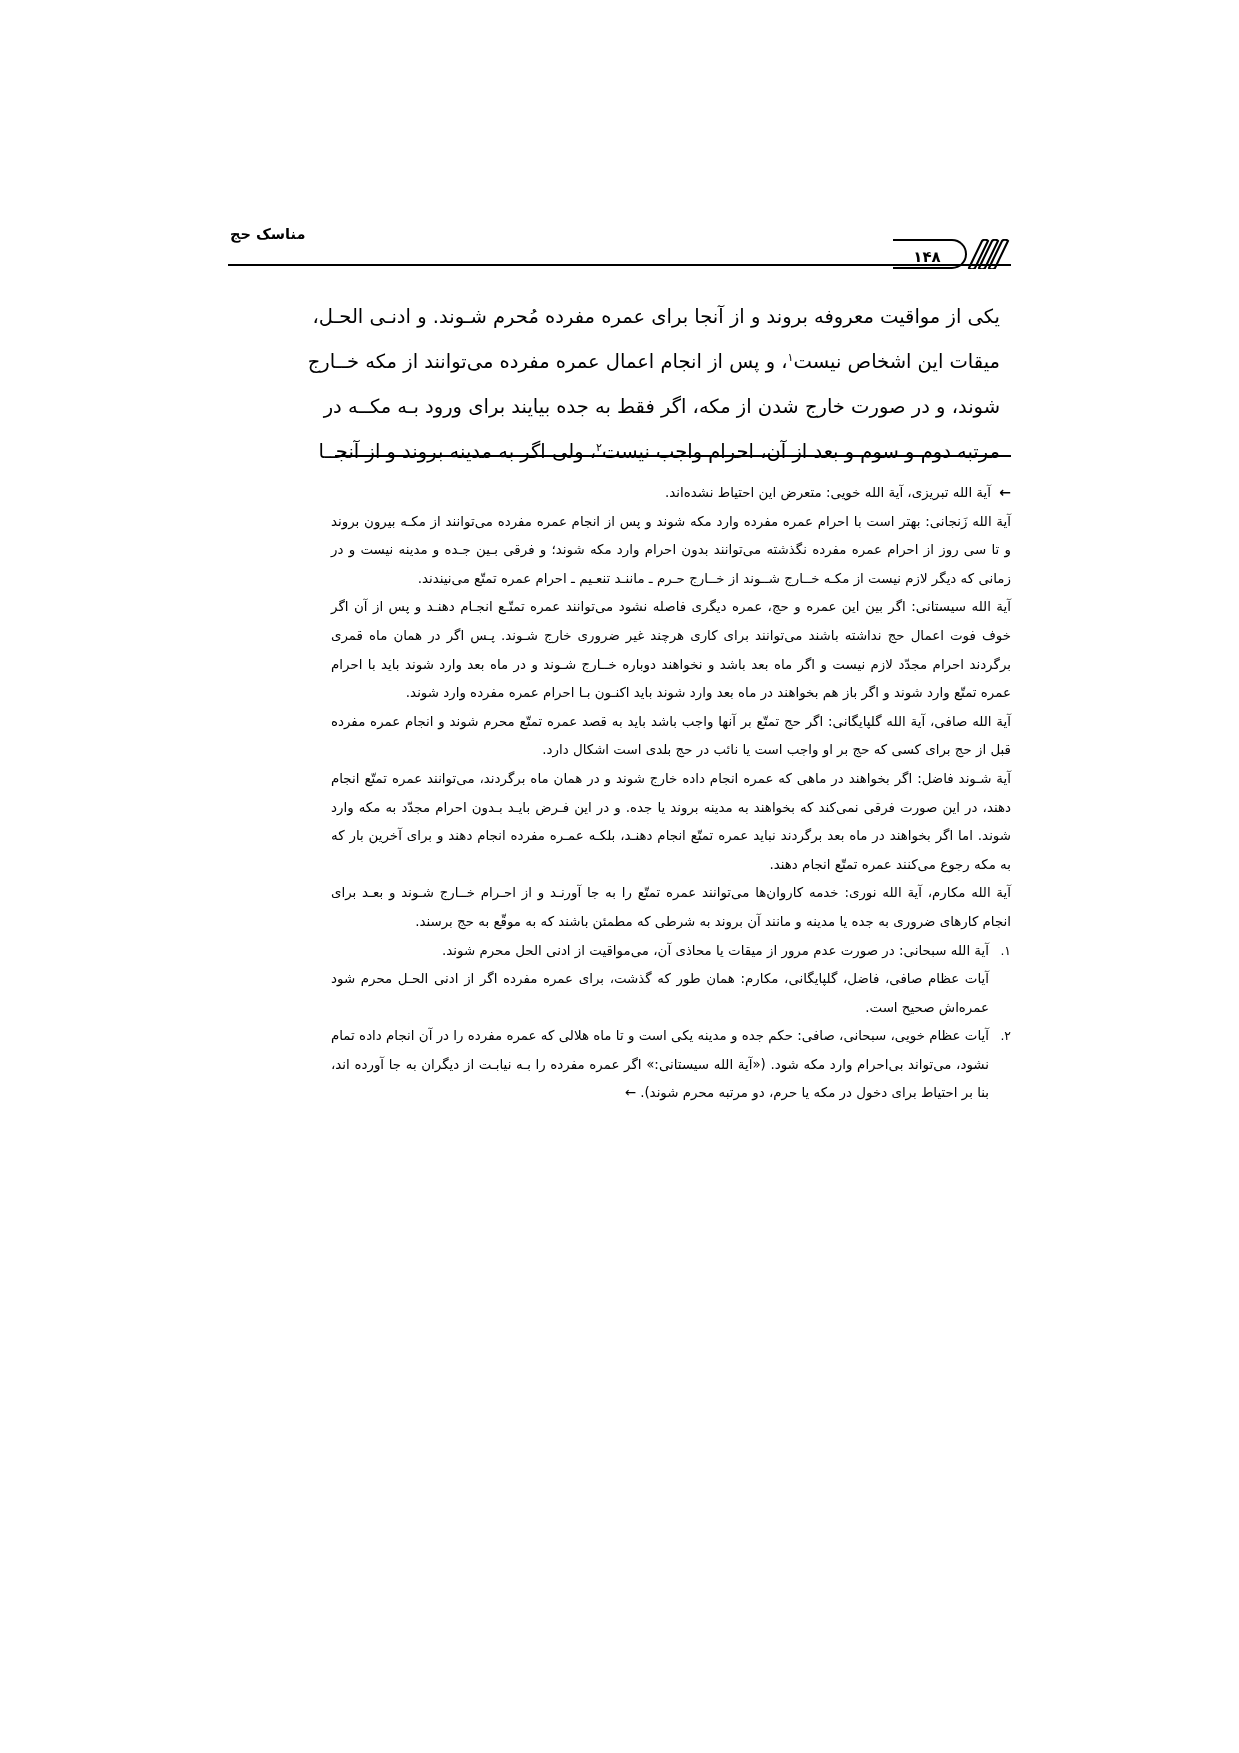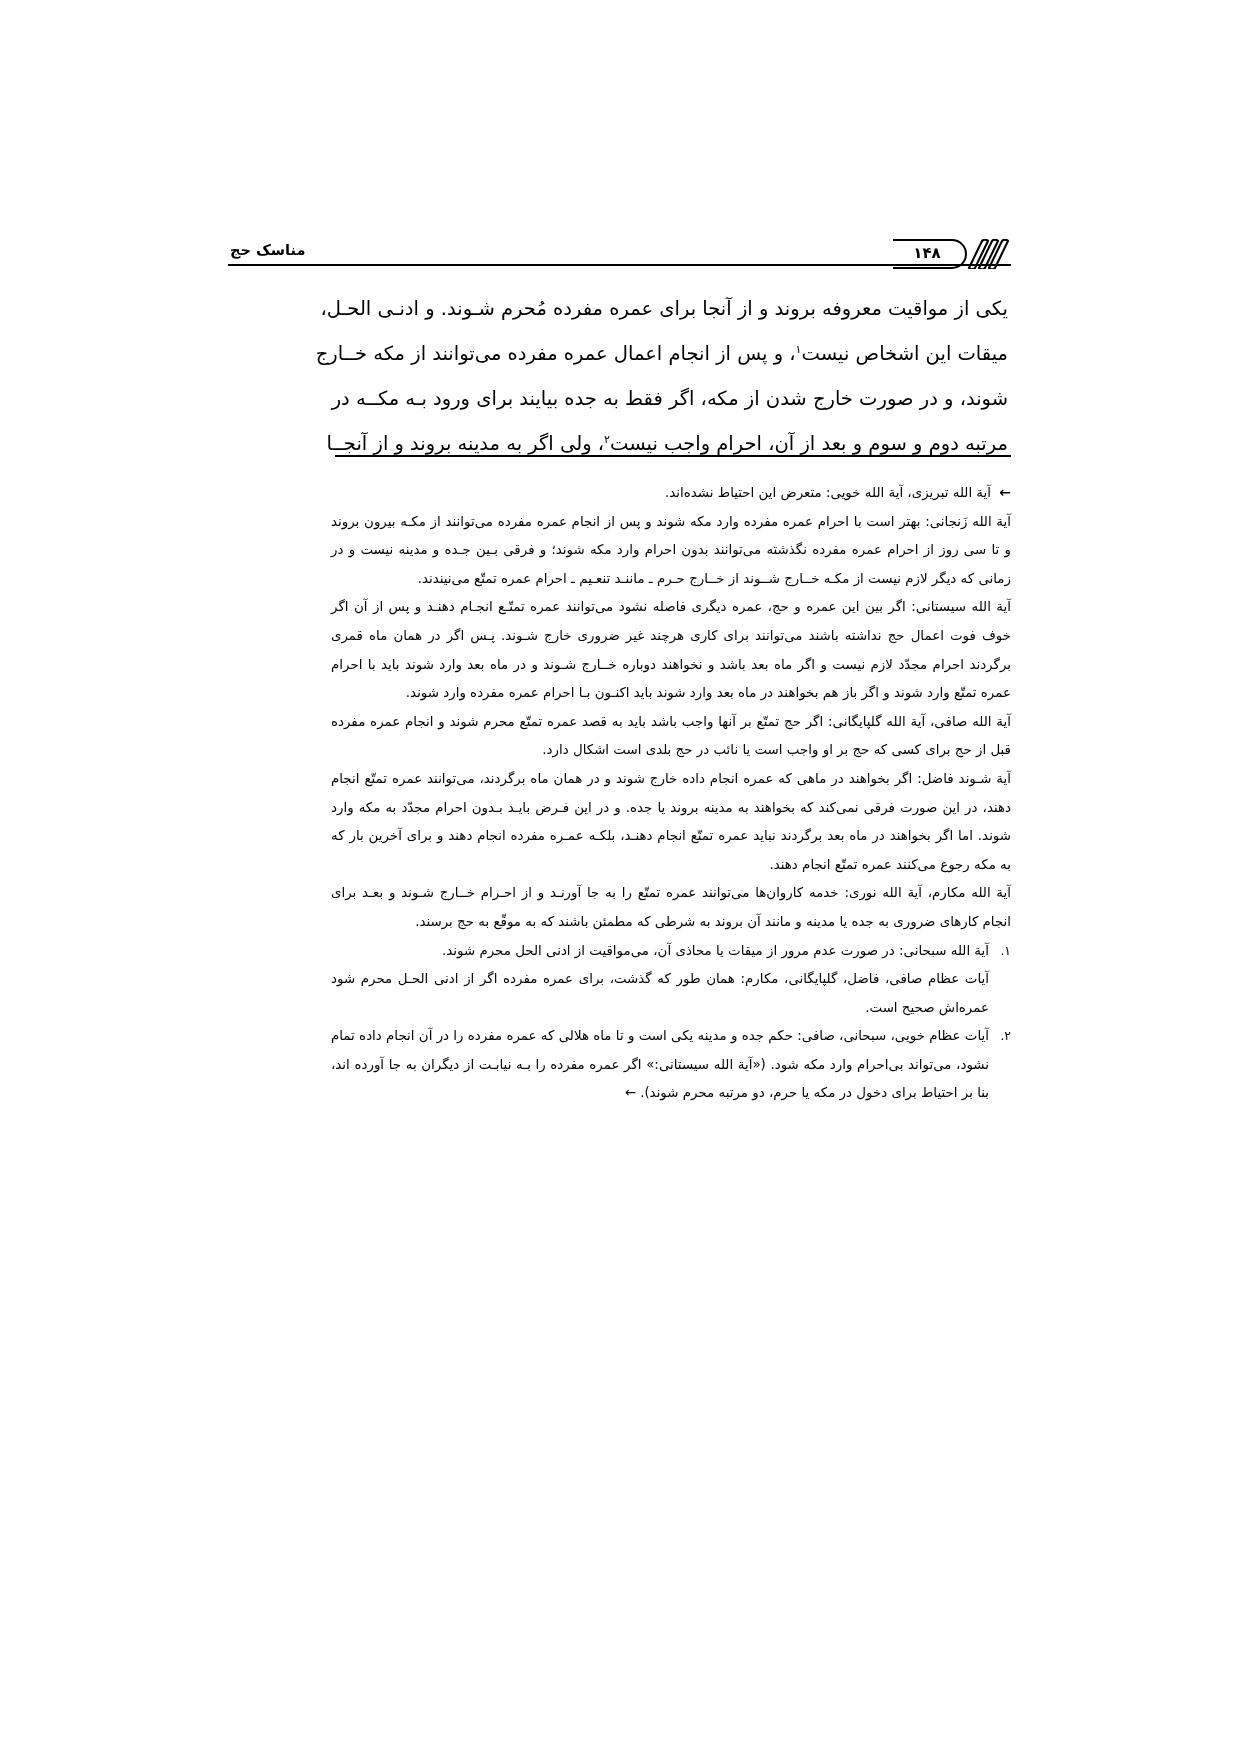--- a/index.html
+++ b/index.html
@@ -35,21 +35,21 @@
   .header-rule {
     position: absolute;
     bottom: 0;
     left: 0;
     right: 0;
     height: 0;
     border-bottom: 2.2px solid #000;
   }
   .header-title {
     position: absolute;
-    bottom: 8px;
+    bottom: 24px;
     left: 2px;
     font-size: 14.5px;
     font-weight: bold;
     direction: rtl;
     white-space: nowrap;
     letter-spacing: 0.2px;
   }
   .folio {
     position: absolute;
     bottom: -3px;
@@ -68,21 +68,21 @@
   .folio-box {
     position: relative;
     min-width: 74px;
     height: 30px;
     border: 2.1px solid #000;
     border-top-right-radius: 15px;
     border-bottom-right-radius: 15px;
     border-left: none;
     box-sizing: border-box;
     display: flex;
-    align-items: center;
+    align-items: flex-end;
     justify-content: center;
     background: #fff;
     margin-right: -2px;
   }
   .folio-num {
     font-size: 15px;
     font-weight: bold;
     line-height: 1;
     padding-bottom: 2px;
     padding-right: 4px;
@@ -94,21 +94,21 @@
     top: 283px;
     right: 228px;
     width: 676px;
     direction: rtl;
     text-align: justify;
     text-align-last: justify;
     font-size: 19.5px;
     line-height: 45px;
     font-weight: 400;
   }
-  .body-block p { margin: 3px; }
+  .body-block p { margin: 11px; }
   .body-line {
     display: block;
     white-space: nowrap;
   }
   sup.fn {
     font-size: 11px;
     vertical-align: super;
     line-height: 0;
   }
 

